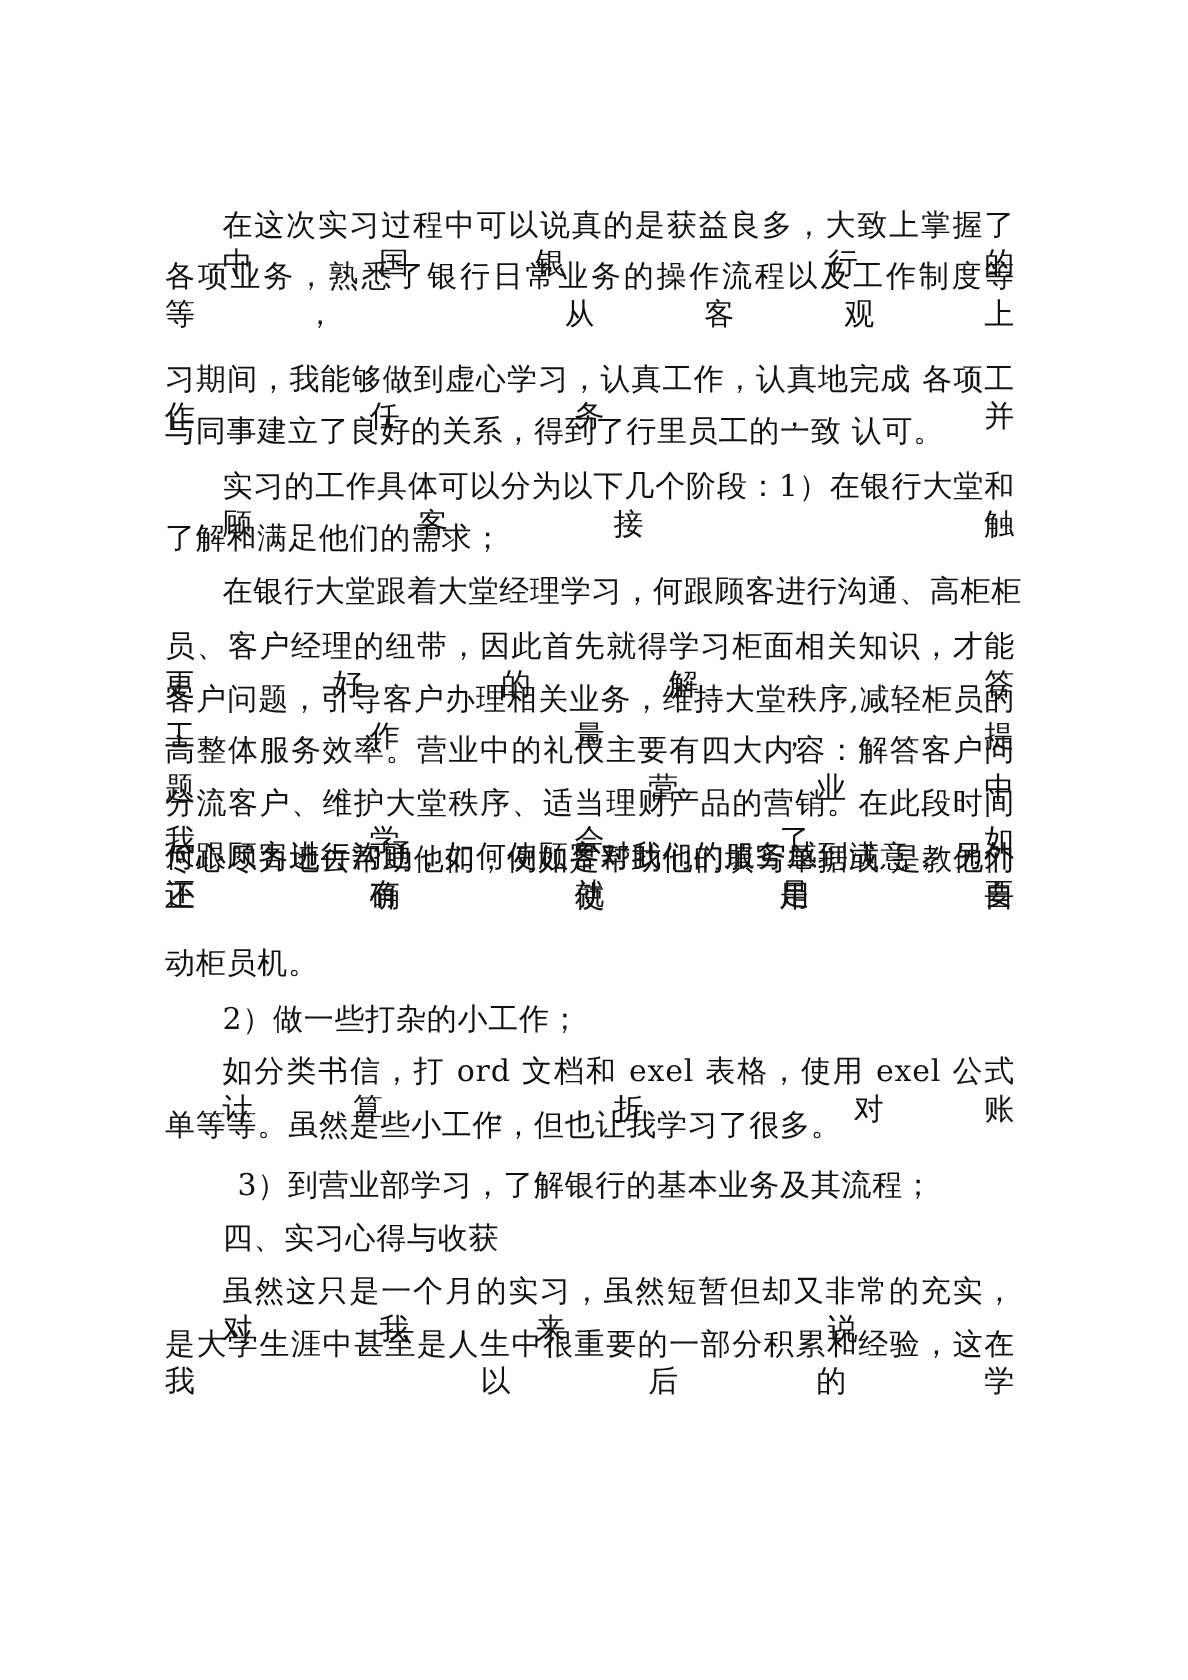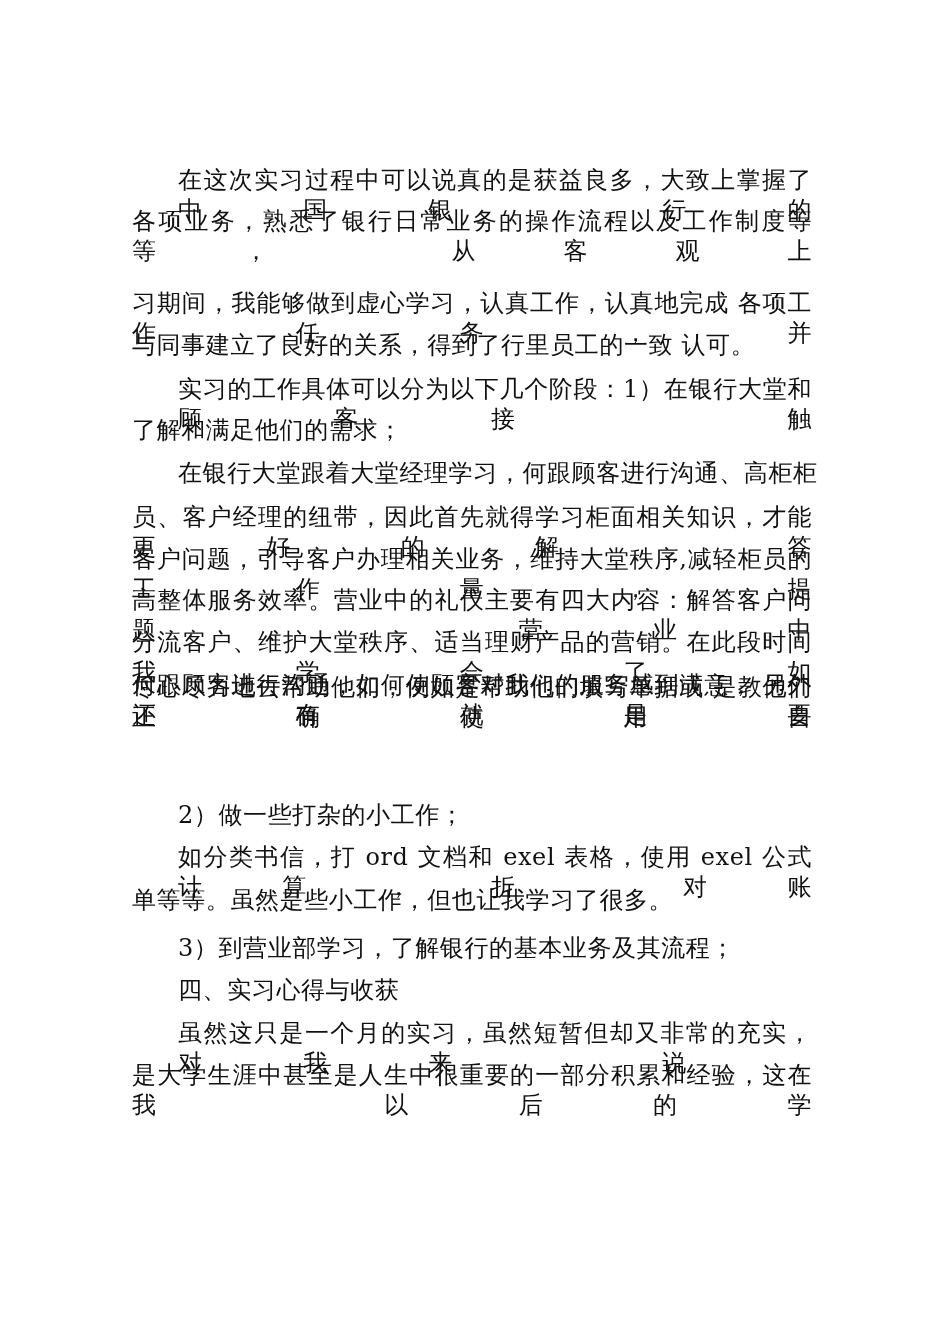--- a/index.html
+++ b/index.html
@@ -48,25 +48,26 @@
   <div class="line indent justify" style="top:374px; width:634px;">实习的工作具体可以分为以下几个阶段：1）在银行大堂和顾客接 触</div>
   <div class="line" style="top:415px;">了解和满足他们的需求；</div>
 
   <div class="line indent" style="top:458px;">在银行大堂跟着大堂经理学习，何跟顾客进行沟通、高柜柜</div>
   <div class="line justify" style="top:502px;">员、客户经理的纽带，因此首先就得学习柜面相关知识，才能更好的解 答</div>
   <div class="line justify" style="top:544px;">客户问题，引导客户办理相关业务，维持大堂秩序,减轻柜员的工作量，提</div>
   <div class="line justify" style="top:585px;">高整体服务效率。营业中的礼仪主要有四大内容：解答客户问题、 营业中</div>
   <div class="line justify" style="top:627px;">分流客户、维护大堂秩序、适当理财产品的营销。在此段时间 我学会了如</div>
   <div class="line justify" style="top:670px;">何跟顾客进行沟通，如何使顾客对我们的服务感到满意， 另外还有就是要</div>
   <div class="line justify" style="top:672px;">尽心尽力地去帮助他们，例如是帮助他们填写单据或 是教他们正确使用自</div>
+  <div class="line" style="top:755px;">动柜员机。</div>
 
   <div class="line indent" style="top:800px;">2）做一些打杂的小工作；</div>
 
   <div class="line indent justify" style="top:842px; width:634px;">如分类书信，打 ord 文档和 exel 表格，使用 exel 公式计算，折 对账</div>
   <div class="line" style="top:885px;">单等等。虽然是些小工作，但也让我学习了很多。</div>
 
-  <div class="line indent" style="top:933px;">3）到营业部学习，了解银行的基本业务及其流程；</div>
+  <div class="line indent" style="top:933px;margin-left:12px;">3）到营业部学习，了解银行的基本业务及其流程；</div>
 
   <div class="line indent" style="top:975px;">四、实习心得与收获</div>
 
   <div class="line indent justify" style="top:1018px; width:634px;">虽然这只是一个月的实习，虽然短暂但却又非常的充实，对我来 说，</div>
   <div class="line justify" style="top:1060px;">是大学生涯中甚至是人生中很重要的一部分积累和经验，这在我 以后的学</div>
 </div>
 
 </body></html>

